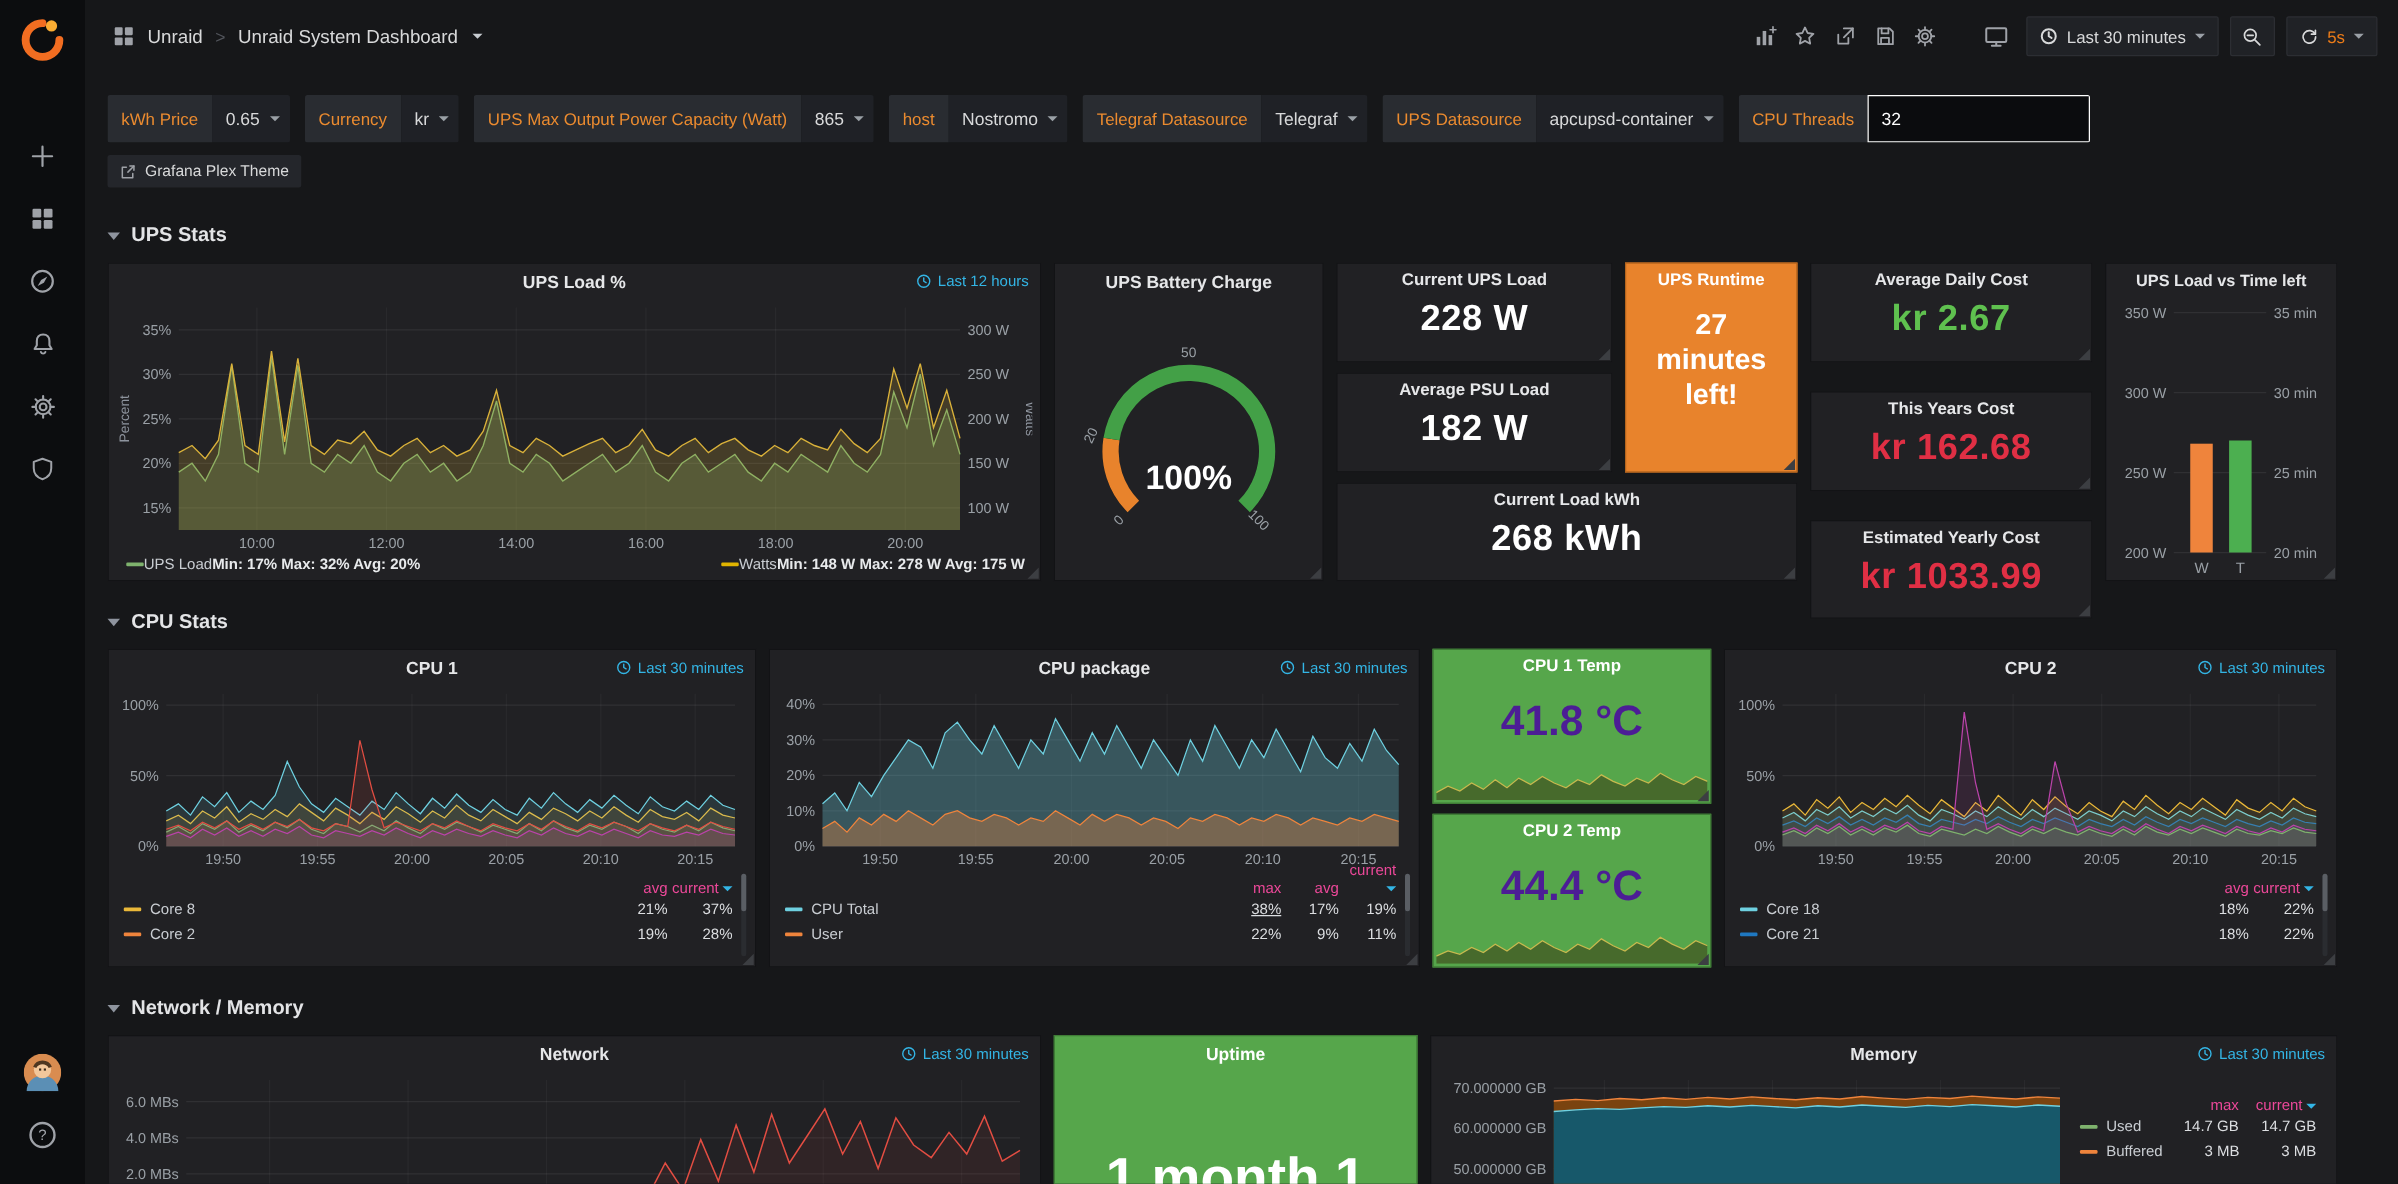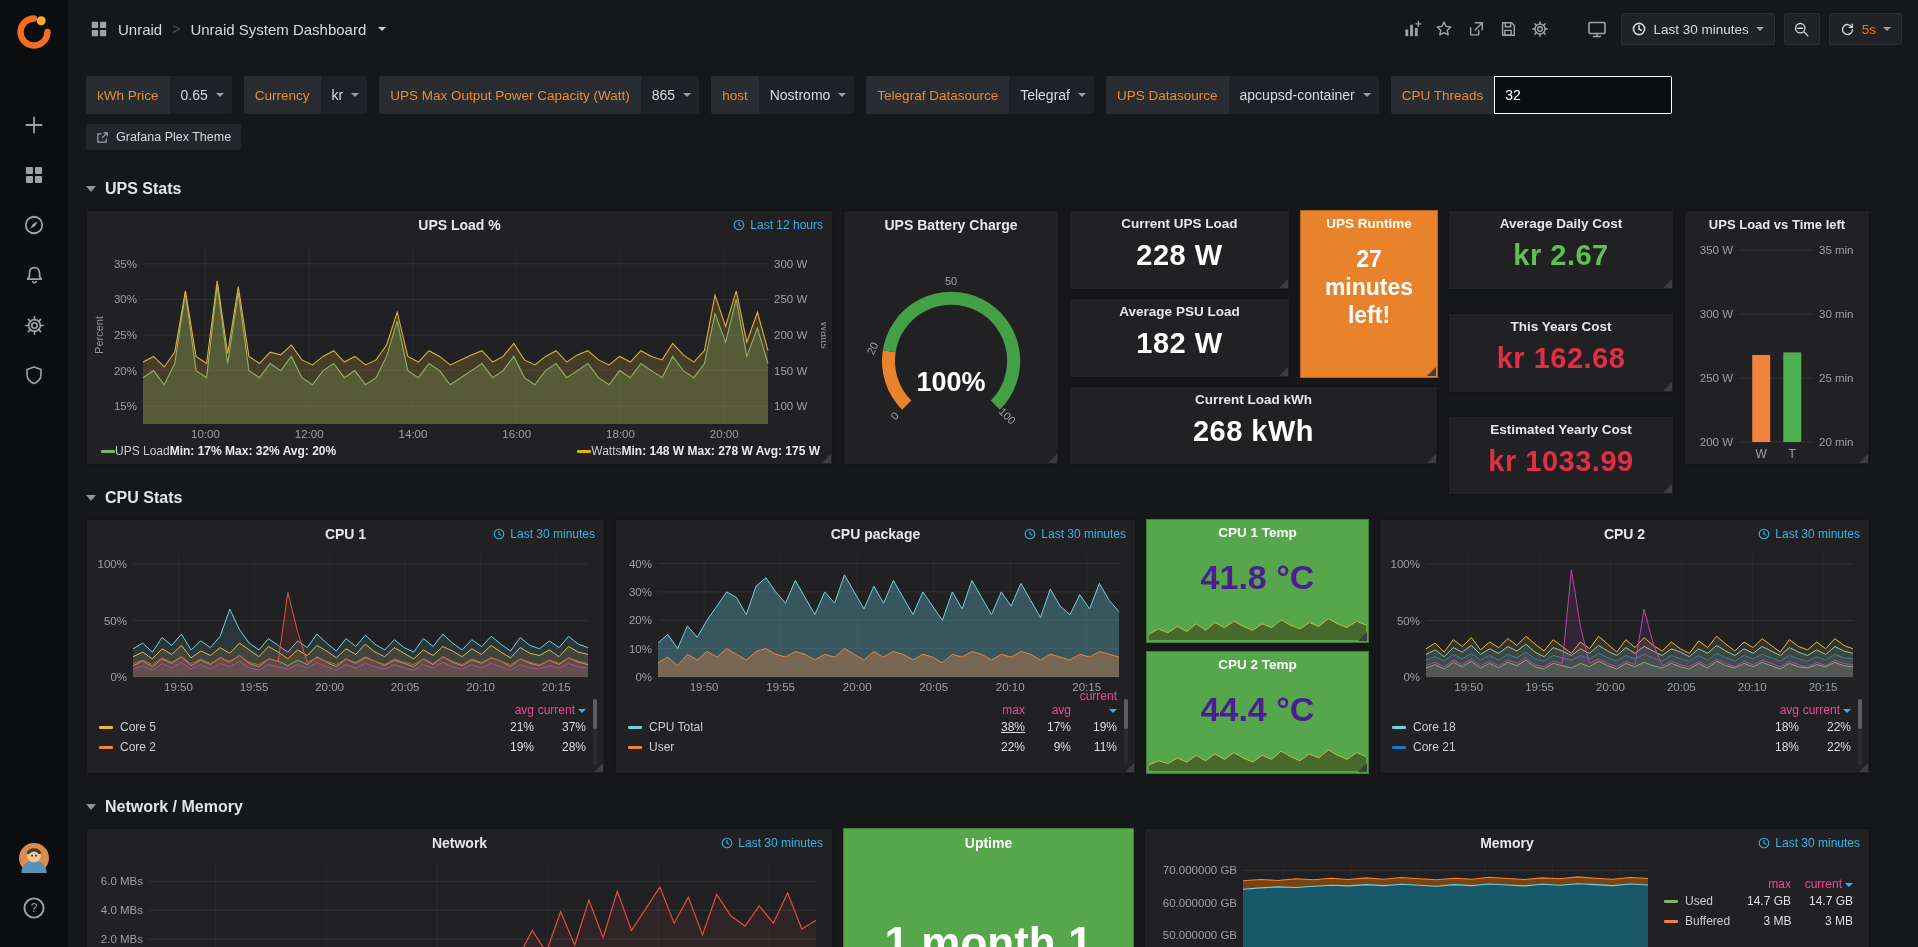--- a/index.html
+++ b/index.html
@@ -531,21 +531,21 @@
               </svg></div>
           <div class="legend-table">
               <i class="lscroll"></i>
               <div class="lt-head">
                 <span style="width: 52px;">avg</span>
                 <span style="width: 52px;">current<i class="caret bcaret"></i></span>
               </div>
               <div class="lt-row">
                 <span class="lt-name">
                   <span class="marker" style="background: rgb(234, 184, 57);"></span>
-                  <span>Core 5</span>
+                  <span>Core 8</span>
                 </span>
                 <span class="lt-val" style="width: 52px;">21%</span>
                 <span class="lt-val" style="width: 52px;">37%</span>
               </div>
               <div class="lt-row">
                 <span class="lt-name">
                   <span class="marker" style="background: rgb(239, 132, 60);"></span>
                   <span>Core 2</span>
                 </span>
                 <span class="lt-val" style="width: 52px;">19%</span>

